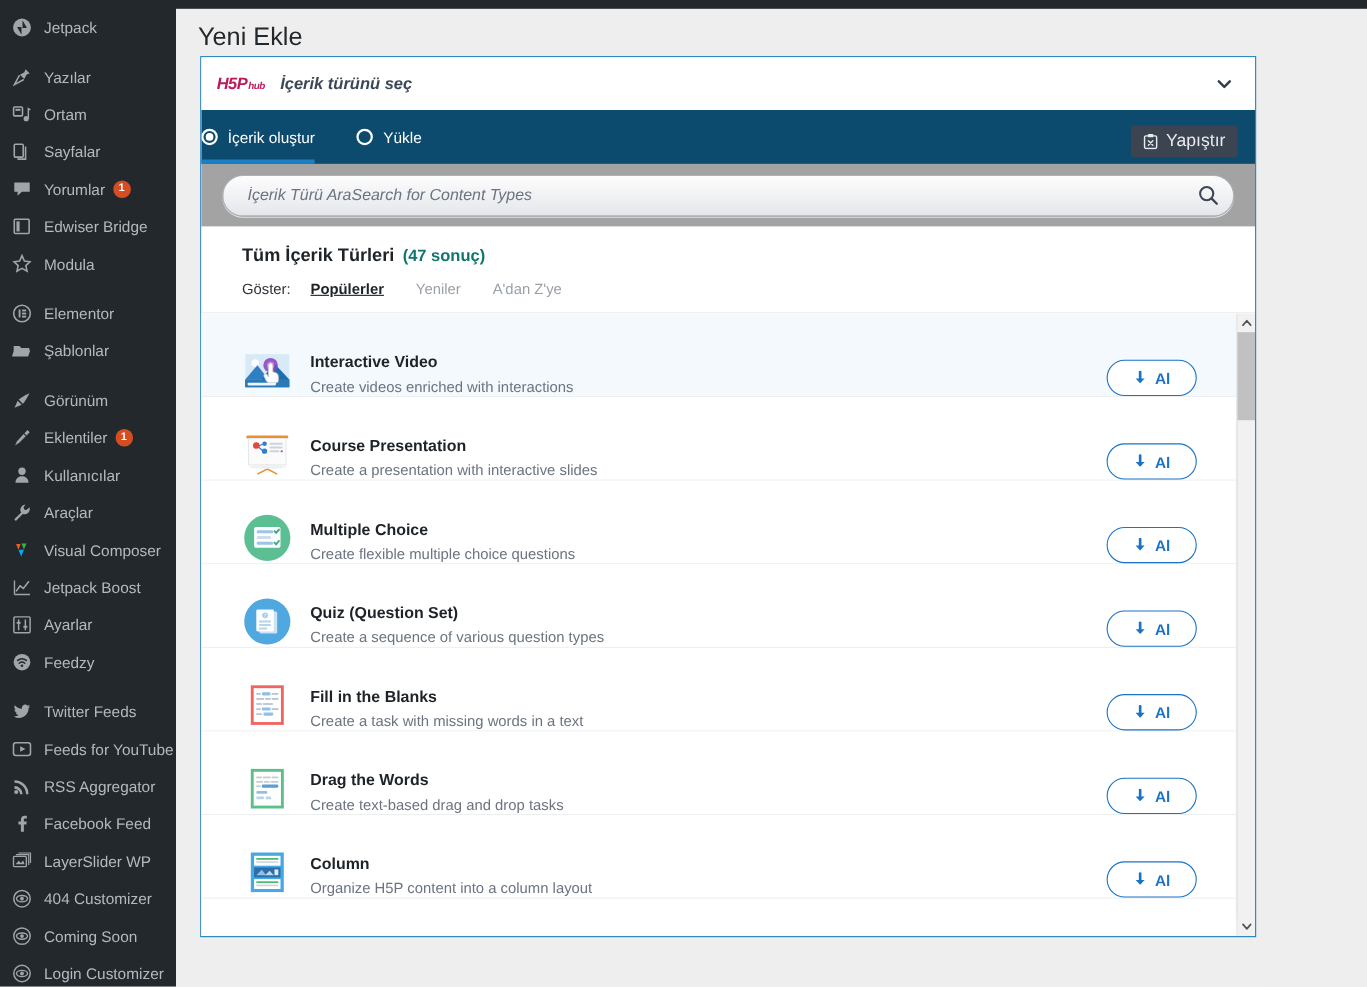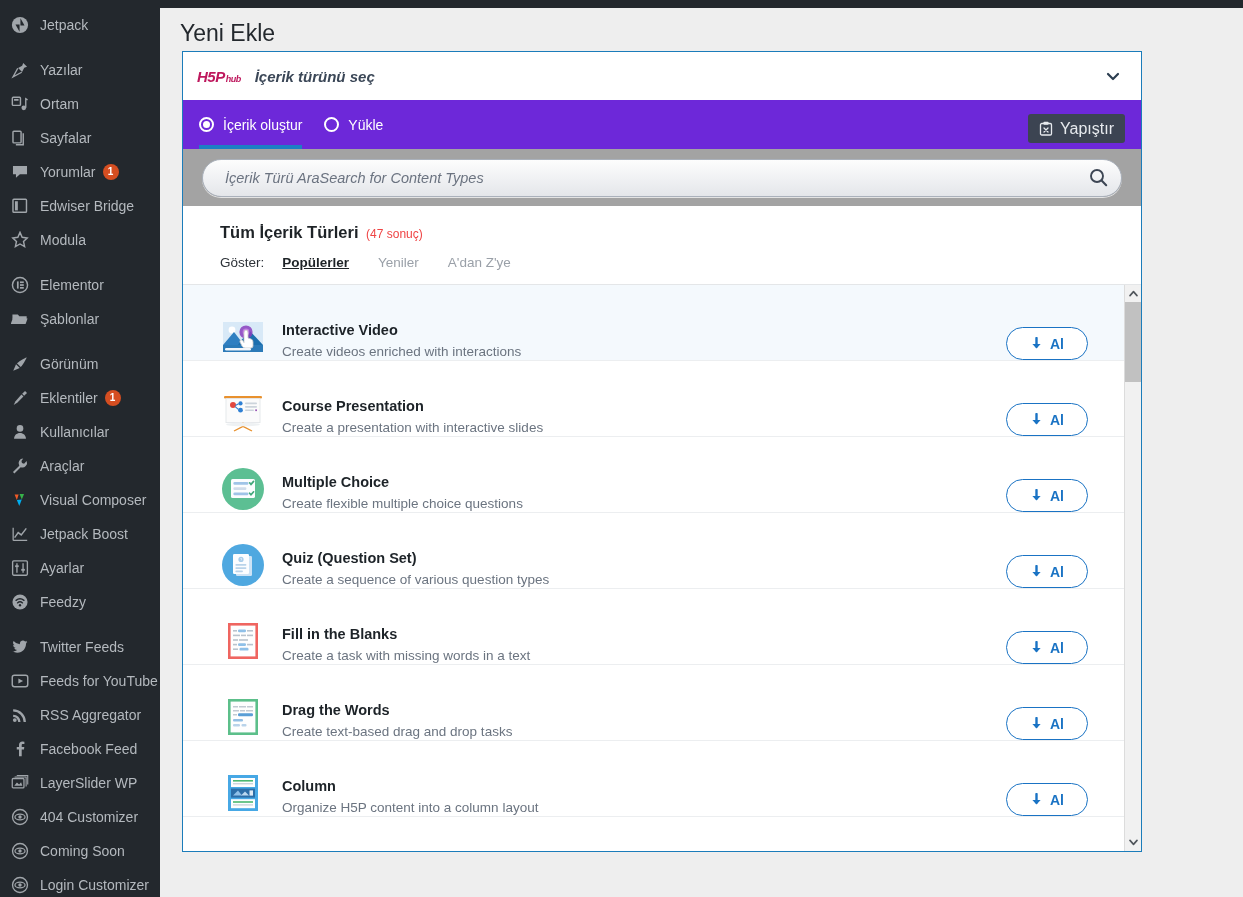--- a/index.html
+++ b/index.html
@@ -104,26 +104,27 @@
     flex: 1;
   }
   .hub-chevron {
     width: 24px; height: 24px;
     display: flex; align-items: center; justify-content: center;
     cursor: pointer;
     color: #2c3e50;
   }
 
   .hub-tabbar {
-    background: #6d28d9;
+    background: #0c4a6e;
     height: 49px;
     display: flex; align-items: center;
-    padding-left: 16px;
+    padding-left: 0;
     position: relative;
     flex: 0 0 49px;
+    gap: 16px;
   }
   .tab-radio {
     display: flex; align-items: center;
     height: 49px;
     color: #fff; font-size: 14px;
     cursor: pointer;
     margin-right: 22px;
     position: relative;
   }
   .radio-dot {
@@ -196,21 +197,21 @@
     background: #fff;
     padding: 17px 0 14px 37px;
     border-bottom: 1px solid #e4e6e8;
     flex: 0 0 auto;
   }
   .filters-heading {
     font-size: 16.5px; font-weight: 700; color: #1e2327;
     margin-bottom: 13px;
   }
   .filters-heading .count {
-    font-size: 12px; font-weight: 400; color: #ef4444;
+    font-size: 15px; font-weight: 700; color: #0f766e;
     margin-left: 3px;
   }
   .filters-row {
     display: flex; align-items: baseline;
     font-size: 13.5px;
   }
   .filters-label { color: #2d3238; margin-right: 18px; }
   .filter-opt {
     color: #9aa0a8; margin-right: 29px; cursor: pointer;
     text-decoration: none;

